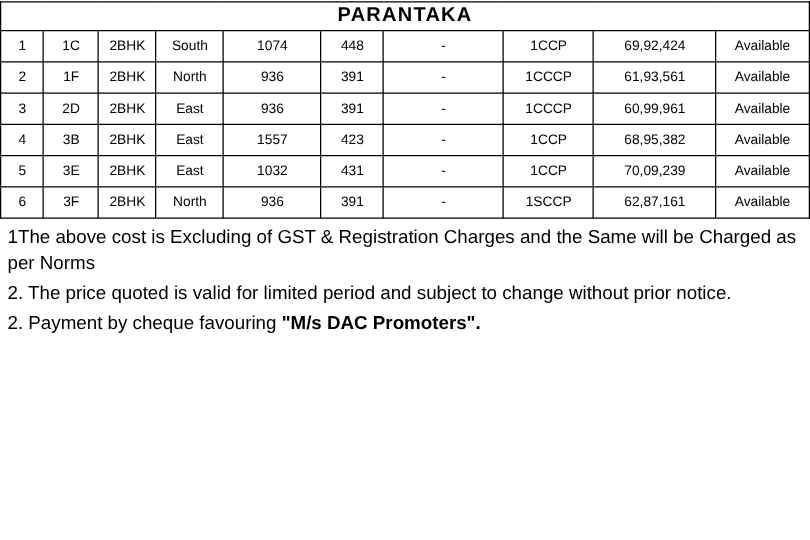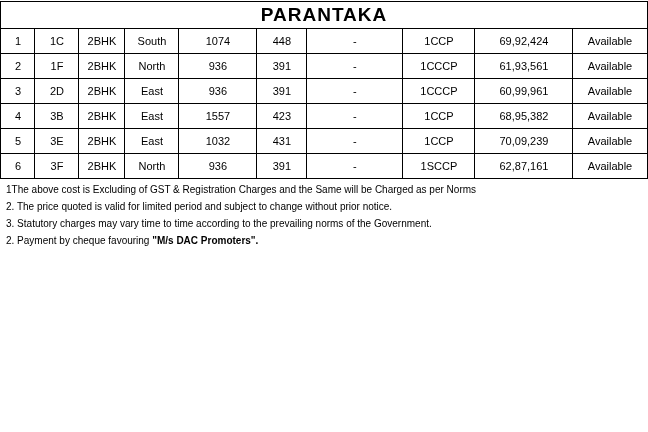--- a/index.html
+++ b/index.html
@@ -28,21 +28,21 @@
     margin: 1px auto 0 auto;
     table-layout: fixed;
   }
   table.main th, table.main td {
     border: 1px solid #000000;
     text-align: center;
     vertical-align: middle;
     padding: 2px 2px;
   }
   .title-cell {
-    font-size: 19px;
+    font-size: 16px;
     font-weight: bold;
     letter-spacing: 1px;
     padding: 4px 0 5px 0;
     border: 1px solid #000000;
   }
   thead th.colhead {
     font-size: 10.5px;
     font-weight: bold;
     line-height: 1.15;
     height: 52px;
@@ -61,21 +61,21 @@
   .note-line {
     font-weight: bold;
     margin: 0 0 2px 0;
     line-height: 1.35;
   }
   .note-indent1 { padding-left: 0px; }
   .note-indent2 { padding-left: 28px; }
   .note-indent3 { padding-left: 28px; }
   .terms {
     padding: 4px 6px 0 6px;
-    font-size: 10px;
+    font-size: 15px;
   }
   .term-line {
     margin: 0 0 3px 0;
     line-height: 1.4;
   }
   .term-line b {
     font-weight: bold;
   }
 </style>
 </head>
@@ -174,18 +174,17 @@
         <td class="numeric">62,87,161</td>
         <td>Available</td>
       </tr>
     </tbody>
   </table>
 
 
   <div class="terms">
     <div class="term-line"><span>1The above cost is Excluding of GST &amp; Registration Charges and the Same will be Charged as per Norms</span></div>
     <div class="term-line"><span>2. The price quoted is valid for limited period and subject to change without prior notice.</span></div>
-    <div class="term-line"><span>3. Statutory charges may vary time to time according to the prevailing norms of the Government.</span></div>
     <div class="term-line"><span>2. Payment by cheque favouring </span><b>"M/s DAC Promoters".</b></div>
 
   </div>
 
 </div>
 
 </body></html>

